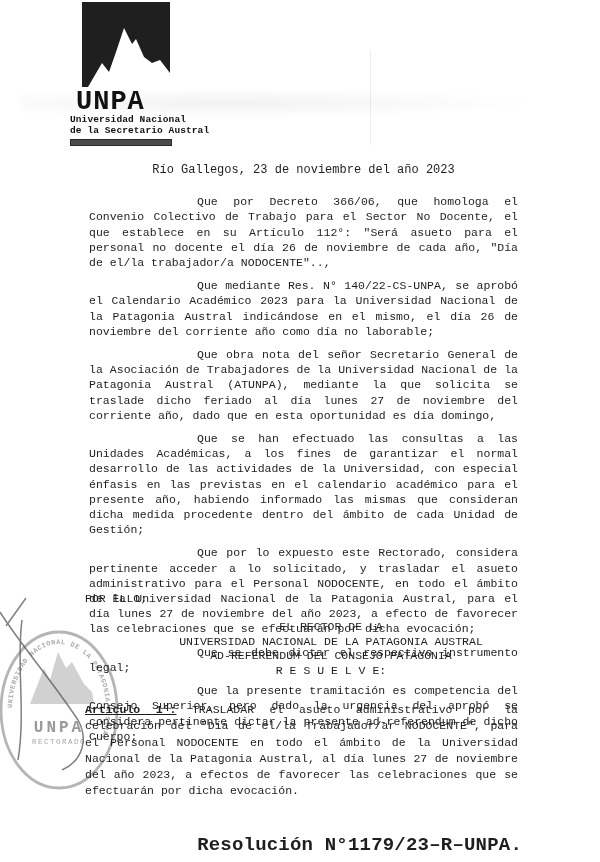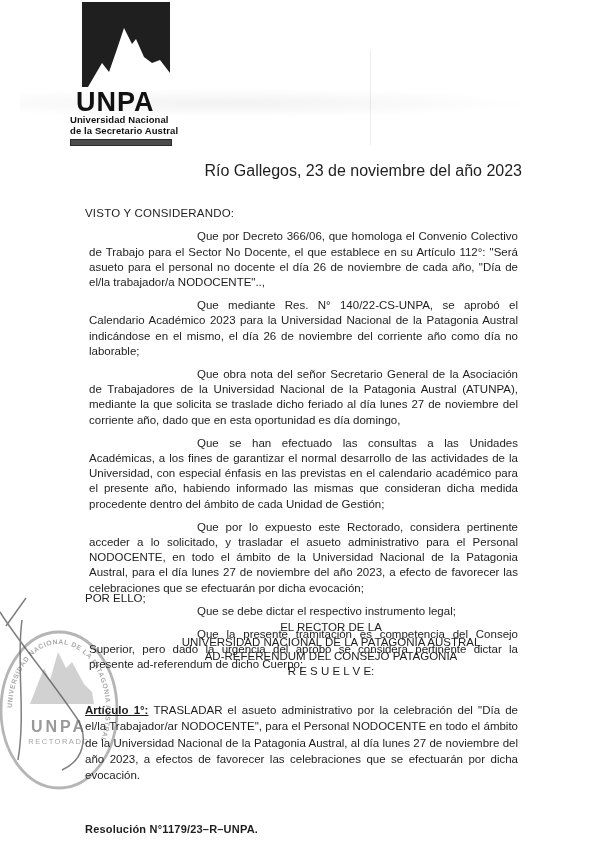--- a/index.html
+++ b/index.html
@@ -1,21 +1,21 @@
 <!DOCTYPE html>
 <html><head>
 <meta charset="utf-8">
 <style>
   html,body{margin:0;padding:0;background:#e8e8e8;}
   .page{
     position:relative;
     width:600px;height:862px;
     background:#ffffff;
     overflow:hidden;
-    font-family:Liberation Sans, sans-serif;
+    font-family:Liberation Mono, monospace;
     color:#1e1e1e;
     margin:0 auto;
   }
   
   .logo{position:absolute;left:70px;top:2px;width:100px;z-index:2;}
   .logo-rect{margin-left:12px;width:88px;height:85px;display:block;}
   .logo-acronym{
     margin-top:2px;margin-left:6px;
     font-size:27px;font-weight:bold;letter-spacing:1px;
     color:#111;line-height:26px;
@@ -34,36 +34,36 @@
   }
   .scan-line{
     position:absolute;left:370px;top:50px;width:1px;height:95px;
     background:rgba(0,0,0,0.07);z-index:1;
   }
   
   .content{
     position:absolute;left:85px;top:163px;width:437px;
     font-size:11.5px;line-height:15.2px;z-index:3;
   }
-  .date{text-align:right;margin:0 0 28px 0;font-size:16px;}
+  .date{text-align:center;margin:0 0 16px 0;font-size:12px;}
   .visto{margin:0 0 6px 0;letter-spacing:0.2px;}
   p.para{
     margin:8px 4px;
     text-indent:108px;
     text-align:justify;
   }
   .block2{
     position:absolute;left:85px;top:591px;width:437px;
     font-size:11.5px;line-height:15.2px;z-index:3;
   }
   .porello{margin:0;}
   .heading{margin-top:14px;text-align:center;padding-left:55px;line-height:14.5px;}
   .article{margin:24px 4px 0 0;text-align:justify;line-height:16.2px;}
   .article-label{font-weight:bold;text-decoration:underline;}
-  .resolution{margin-top:39px;font-weight:bold;font-size:11px;letter-spacing:0.2px;}
+  .resolution{margin-top:39px;font-weight:bold;font-size:19px;letter-spacing:0.2px;text-align:right;}
   
   .stamp{position:absolute;left:-8px;top:592px;z-index:2;}
 </style>
 </head>
 <body>
 
 <div class="page">
 
   <div class="logo">
     <svg class="logo-rect" viewBox="0 0 88 85">
@@ -92,21 +92,20 @@
     <text x="67" y="152" text-anchor="middle" font-size="7.5" letter-spacing="1.5" fill="#9a9a9a" opacity="0.9">RECTORADO</text>
     <g stroke="#555555" stroke-width="1.5" fill="none" opacity="0.75">
       <path d="M8,20 C28,52 58,86 86,128 C96,146 92,168 70,178"></path>
       <path d="M30,28 C24,70 34,120 26,168"></path>
       <path d="M14,34 L34,6"></path>
     </g>
   </svg>
 
   <div class="content">
     <div class="date">Río Gallegos, 23 de noviembre del año 2023</div>
-    <div class="visto">VISTO Y CONSIDERANDO:</div>
     <p class="para">Que por Decreto 366/06,  que homologa el Convenio Colectivo de Trabajo para el Sector No Docente, el que establece en su Artículo 112°: "Será asueto para el personal no docente el día 26 de noviembre de cada año, "Día de el/la trabajador/a NODOCENTE"..,</p>
     <p class="para">Que mediante Res. N° 140/22-CS-UNPA, se aprobó el Calendario Académico 2023 para la Universidad Nacional de la Patagonia Austral indicándose en el mismo, el día 26 de noviembre del corriente año como día no laborable;</p>
     <p class="para">Que obra nota del señor Secretario General de la Asociación de Trabajadores de la Universidad Nacional de la Patagonia Austral (ATUNPA), mediante la que solicita se traslade dicho feriado al día lunes 27 de noviembre del corriente año, dado que en esta oportunidad es día domingo,</p>
     <p class="para">Que se han efectuado las consultas a las Unidades Académicas, a los fines de garantizar el normal desarrollo de las actividades de la Universidad, con especial énfasis en las previstas en el calendario académico para el presente año, habiendo informado las mismas que consideran dicha medida procedente dentro del ámbito de cada Unidad de Gestión;</p>
     <p class="para">Que por lo expuesto este Rectorado, considera pertinente acceder a lo solicitado, y trasladar el  asueto administrativo para el Personal NODOCENTE, en todo el ámbito de la Universidad Nacional de la Patagonia Austral, para el día lunes 27 de noviembre del año 2023, a efecto de favorecer las celebraciones que se efectuarán por dicha evocación;</p>
     <p class="para">Que se debe dictar el respectivo instrumento legal;</p>
     <p class="para">Que la presente tramitación es competencia del Consejo Superior, pero dado la urgencia del aprobó se considera pertinente dictar la presente ad-referendum de dicho Cuerpo;</p>
   </div>
 
   <div class="block2">

